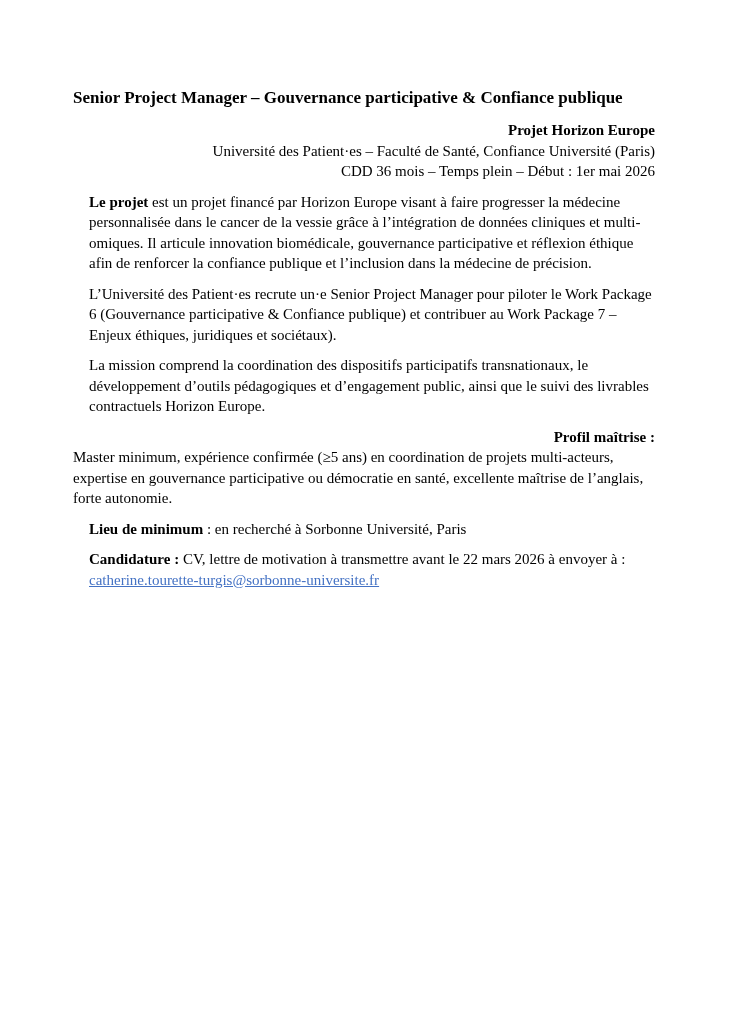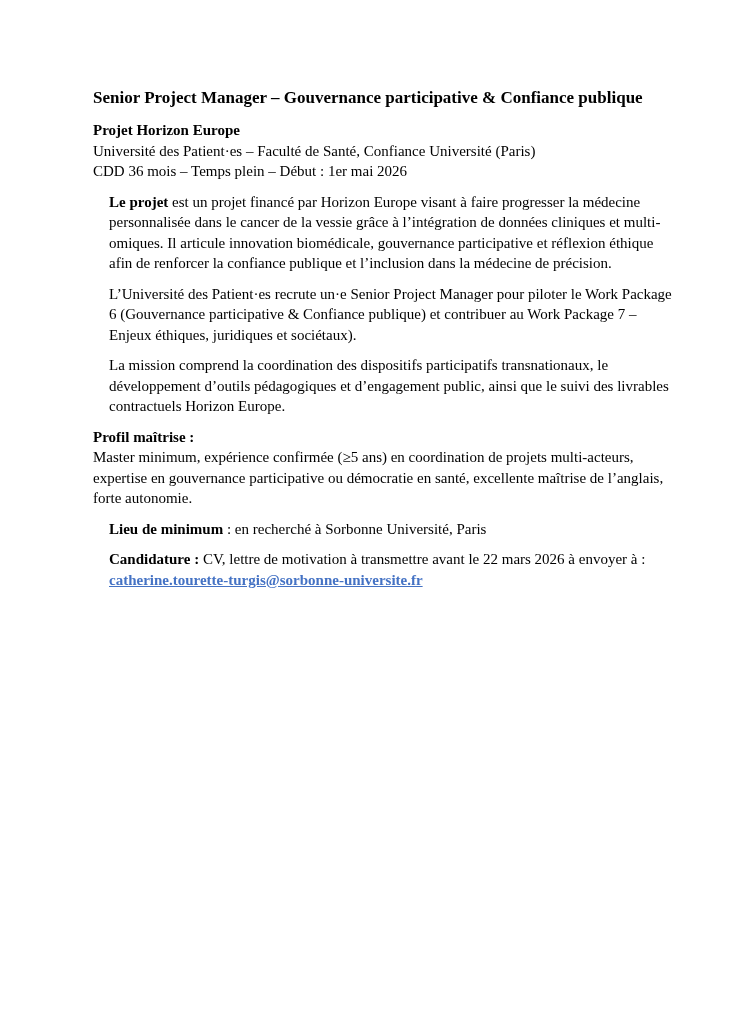--- a/index.html
+++ b/index.html
@@ -13,38 +13,38 @@
     font-family: "Liberation Serif", "DejaVu Serif", serif;
     color: #000000;
     overflow: hidden;
   }
   .page {
     position: relative;
     width: 744px;
     height: 1008px;
     background: #ffffff;
     box-sizing: border-box;
-    padding: 86px 66px 0 93px;
+    padding: 86px 66px 0 73px;
   }
   .content {
     width: 582px;
   }
   .doc-title {
     font-size: 17px;
     line-height: 24px;
     font-weight: bold;
     margin: 0 0 10px 0;
     width: 595px;
   }
   .block {
     margin: 0 0 10px 0;
     font-size: 15px;
     line-height: 20.5px;
   }
-  .line { display: block; }
+  .line { display: block; text-align: right; }
   .bold { font-weight: bold; }
   p.block { margin: 0 0 10px 16px; }
   a.email-link {
     text-decoration: underline;
     cursor: pointer;
   }
 </style>
 </head>
 <body style="background: rgb(255, 255, 255); color: rgb(0, 0, 0);">
 
@@ -65,16 +65,16 @@
 
     <p class="block">La mission comprend la coordination des dispositifs participatifs transnationaux, le développement d’outils pédagogiques et d’engagement public, ainsi que le suivi des livrables contractuels Horizon Europe.</p>
 
     <div class="block">
       <span class="line bold">Profil maîtrise :</span>
       <span>Master minimum, expérience confirmée (≥5 ans) en coordination de projets multi-acteurs, expertise en gouvernance participative ou démocratie en santé, excellente maîtrise de l’anglais, forte autonomie.</span>
     </div>
 
     <p class="block"><span class="bold">Lieu de minimum</span><span> : en recherché à Sorbonne Université, Paris</span></p>
 
-    <p class="block"><span class="bold">Candidature :</span><span> CV, lettre de motivation à transmettre avant le 22 mars 2026 à envoyer à : </span><a class="email-link" style="color: rgb(68, 114, 196); font-weight: bold;">catherine.tourette-turgis@sorbonne-universite.fr</a></p>
+    <p class="block"><span class="bold">Candidature :</span><span> CV, lettre de motivation à transmettre avant le 22 mars 2026 à envoyer à : </span><a class="email-link" style="color: rgb(68, 114, 196);">catherine.tourette-turgis@sorbonne-universite.fr</a></p>
 
   </div>
 </div>
 
 </body></html>

